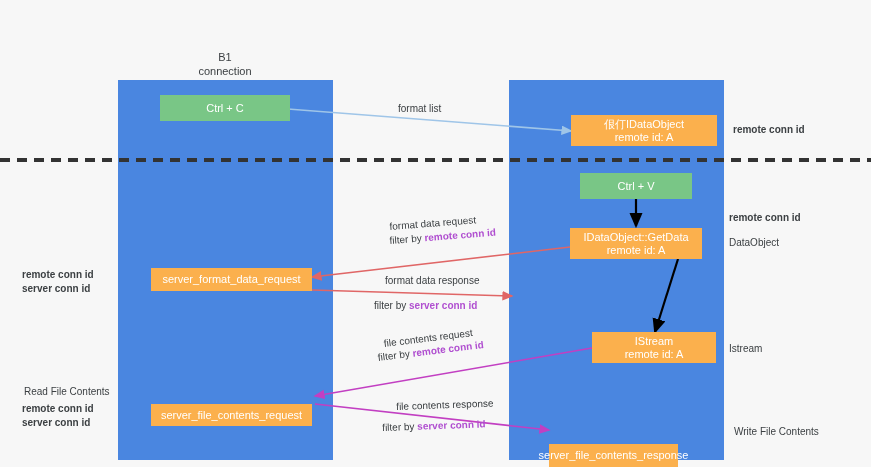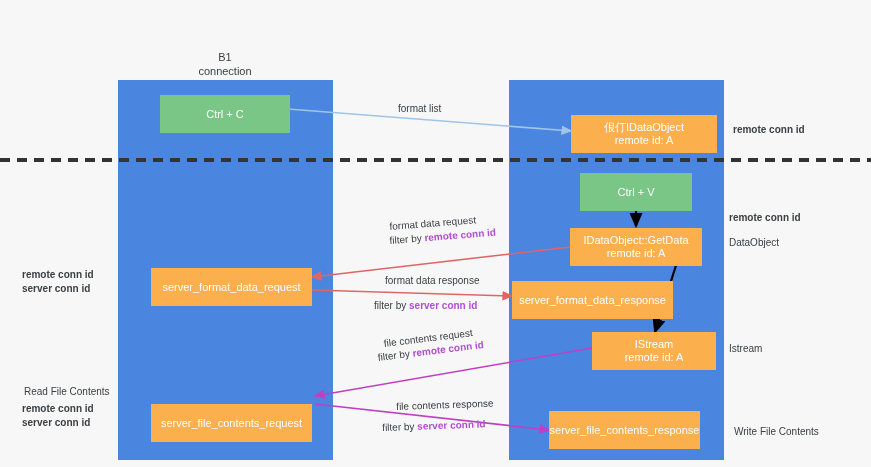--- a/index.html
+++ b/index.html
@@ -27,21 +27,21 @@
   .lane{
     position:absolute;background:#4a86e0;
   }
   #lane-b1{left:118px;top:80px;width:215px;height:380px;}
   #lane-a1{left:509px;top:80px;width:215px;height:380px;}
 
   .node{
     position:absolute;
     display:flex;align-items:center;justify-content:center;
     text-align:center;color:#ffffff;font-size:11px;line-height:13px;
-    box-sizing:border-box;padding:19px 6px;
+    box-sizing:border-box;padding:11px 6px;
   }
   .node.green{background:#79c686;}
   .node.orange{background:#fbb04d;}
 
   .lbl{
     position:absolute;color:#3c4043;font-size:10px;line-height:13px;
     white-space:nowrap;
   }
   .lbl.rot{transform-origin:left top;}
   .purple{color:#b04fd0;font-weight:bold;}
@@ -111,34 +111,31 @@
 
   <div class="node orange" style="left:570px;top:228px;width:132px;height:31px;flex-direction:column;">
     <span>IDataObject::GetData</span>
     <span>remote id: A</span>
   </div>
 
   <div class="node orange" style="left:151px;top:268px;width:161px;height:23px;">
     <span>server_format_data_request</span>
   </div>
 
-  <div class="node orange" style="left:512px;top:281px;width:161px;height:23px;">
-    <span>server_format_data_response</span>
-  </div>
 
   <div class="node orange" style="left:592px;top:332px;width:124px;height:31px;flex-direction:column;">
     <span>IStream</span>
     <span>remote id: A</span>
   </div>
 
   <div class="node orange" style="left:151px;top:404px;width:161px;height:17px;">
     <span>server_file_contents_request</span>
   </div>
 
-  <div class="node orange" style="left:549px;top:411px;width:151px;height:23px;">
+  <div class="node orange" style="left:549px;top:444px;width:129px;height:23px;">
     <span>server_file_contents_response</span>
   </div>
 
   <div class="lbl" style="left:398px;top:102px;">format list</div>
 
   <div class="lbl rot" style="left:389px;top:220px;transform:rotate(-4.5deg);">format data request</div>
   <div class="lbl rot" style="left:389px;top:234px;transform:rotate(-4.5deg);">
     <span>filter by </span><span class="purple">remote conn id</span>
   </div>
 

